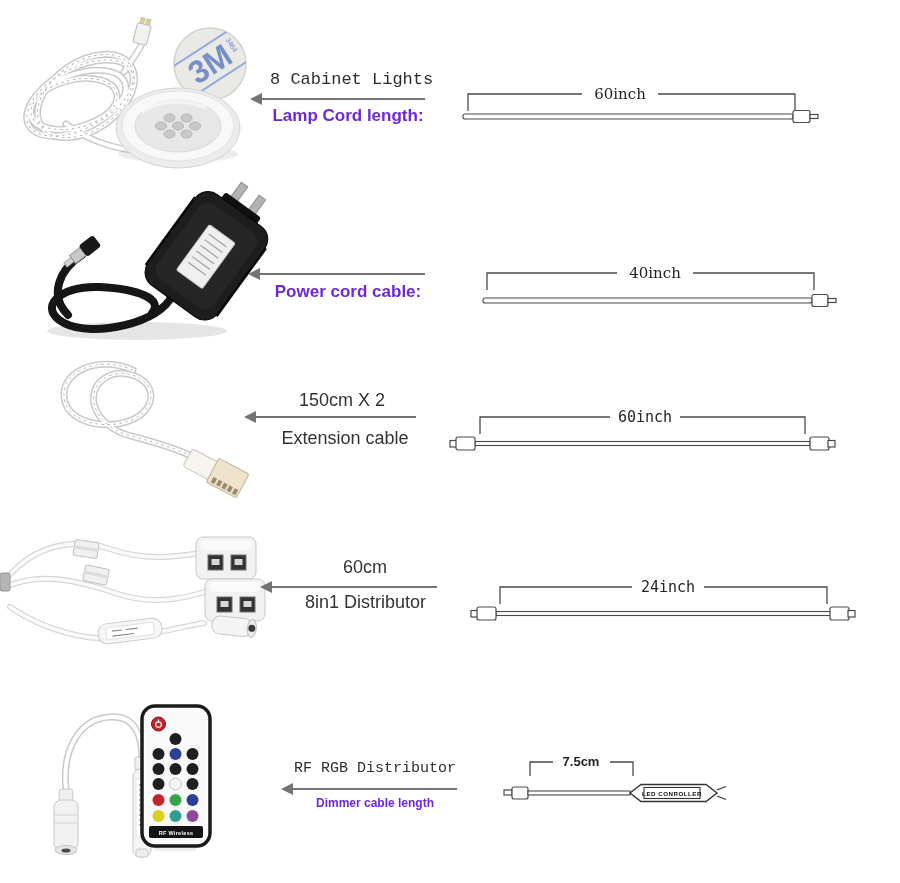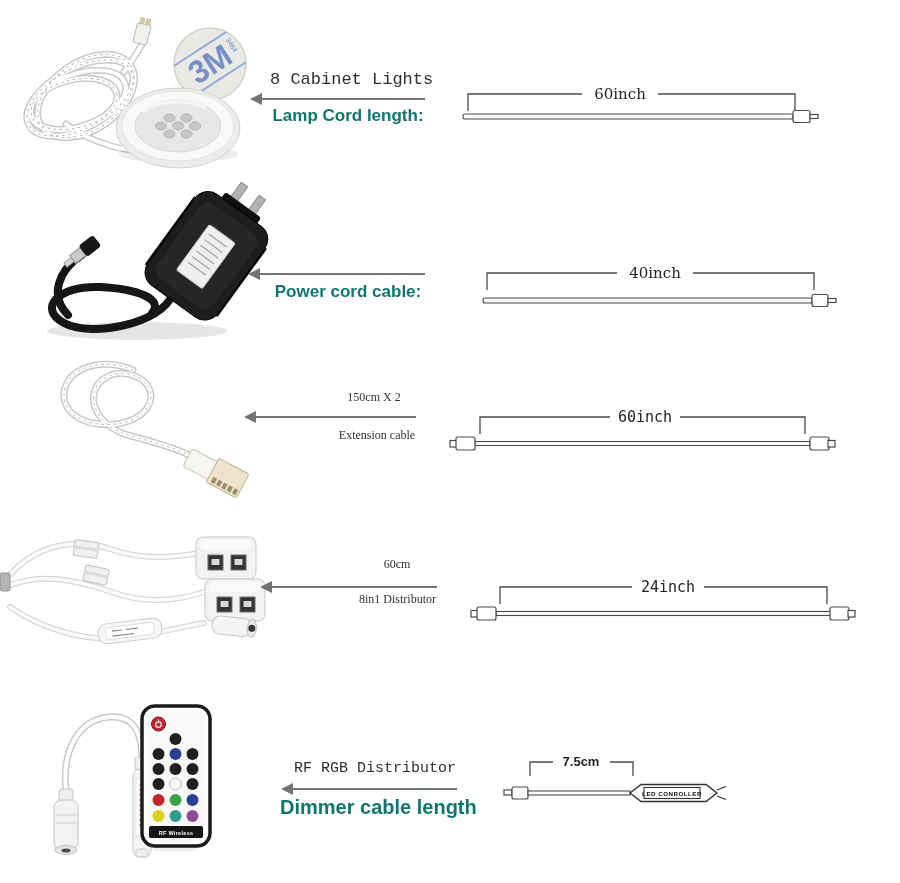--- a/index.html
+++ b/index.html
@@ -3,22 +3,22 @@
 <meta charset="utf-8">
 <style>
   html,body{margin:0;padding:0;}
   body{
     width:900px;height:883px;position:relative;background:#ffffff;
     font-family:"Liberation Sans",sans-serif;overflow:hidden;
   }
   .abs{position:absolute;}
   .lbl{position:absolute;text-align:center;white-space:nowrap;}
   .fSerifH{font-family:Liberation Mono, monospace;font-size:17px;color:#2e2e2e;}
-  .fMonoH{font-family:Liberation Serif, serif;font-size:12px;color:#333333;margin-left:32px;}
-  .fBoldH{font-family:"Liberation Sans",sans-serif;font-weight:700;font-size:17px;color:#0f766e;text-align:center;}
+  .fMonoH{font-family:Liberation Sans, sans-serif;font-size:18px;color:#333333;}
+  .fBoldH{font-family:"Liberation Sans",sans-serif;font-weight:700;font-size:17px;color:#6d28d9;text-align:center;}
   .arrow{position:absolute;height:2px;background:#737373;}
   .arrow::before{
     content:"";position:absolute;left:-12px;top:-5px;width:0;height:0;
     border-top:6px solid transparent;border-bottom:6px solid transparent;
     border-right:12px solid #737373;
   }
   svg{position:absolute;overflow:visible;}
   
   .brk{fill:none;stroke:#4a4a4a;stroke-width:1.3;}
   .cableR{fill:#fdfdfd;stroke:#4a4a4a;stroke-width:1.1;}
@@ -290,21 +290,21 @@
       <circle cx="137.5" cy="123" r="6" fill="#2f9e92"></circle>
       <circle cx="154.5" cy="123" r="6" fill="#8c4a9d"></circle>
     </g>
     <rect x="111" y="133" width="54" height="12" rx="2" fill="#141414"></rect>
     <text x="138" y="141.5" text-anchor="middle" font-size="5.5" font-weight="bold" fill="#ffffff" letter-spacing="0.3" class="fSans">RF Wireless</text>
   </g>
 </svg>
 
 <div class="lbl fSerifH" style="left:285px;top:760px;width:180px;font-size:15px">RF RGB Distributor</div>
 <div class="arrow" style="left:293px;top:788px;width:164px"></div>
-<div class="lbl fBoldH" style="left:280px;top:796px;width:190px;font-size:20px">Dimmer cable length</div>
+<div class="lbl fBoldH" style="left:280px;top:796px;width:190px;font-size:12px">Dimmer cable length</div>
 
 <svg class="abs" style="left:498px;top:742px" width="250" height="70" viewBox="0 0 250 70">
   <path class="brk" d="M32,34 V20 H55 M112,20 H135 V34"></path>
   <text x="83" y="24" text-anchor="middle" class="fSans" font-size="13" font-weight="bold" fill="#242424">7.5cm</text>
   <rect class="connR" x="6" y="48" width="8" height="5"></rect>
   <rect class="connR" x="14" y="45" width="16" height="12" rx="2"></rect>
   <rect class="cableR" x="30" y="49" width="102" height="4"></rect>
   <g>
     <path d="M132,51 L143,42.5 L208,42.5 L219,51 L208,59.5 L143,59.5 Z" fill="#ffffff" stroke="#333333" stroke-width="1.4"></path>
     <rect x="146" y="45.5" width="56" height="11" fill="#ffffff" stroke="#333333" stroke-width="1.1"></rect>

